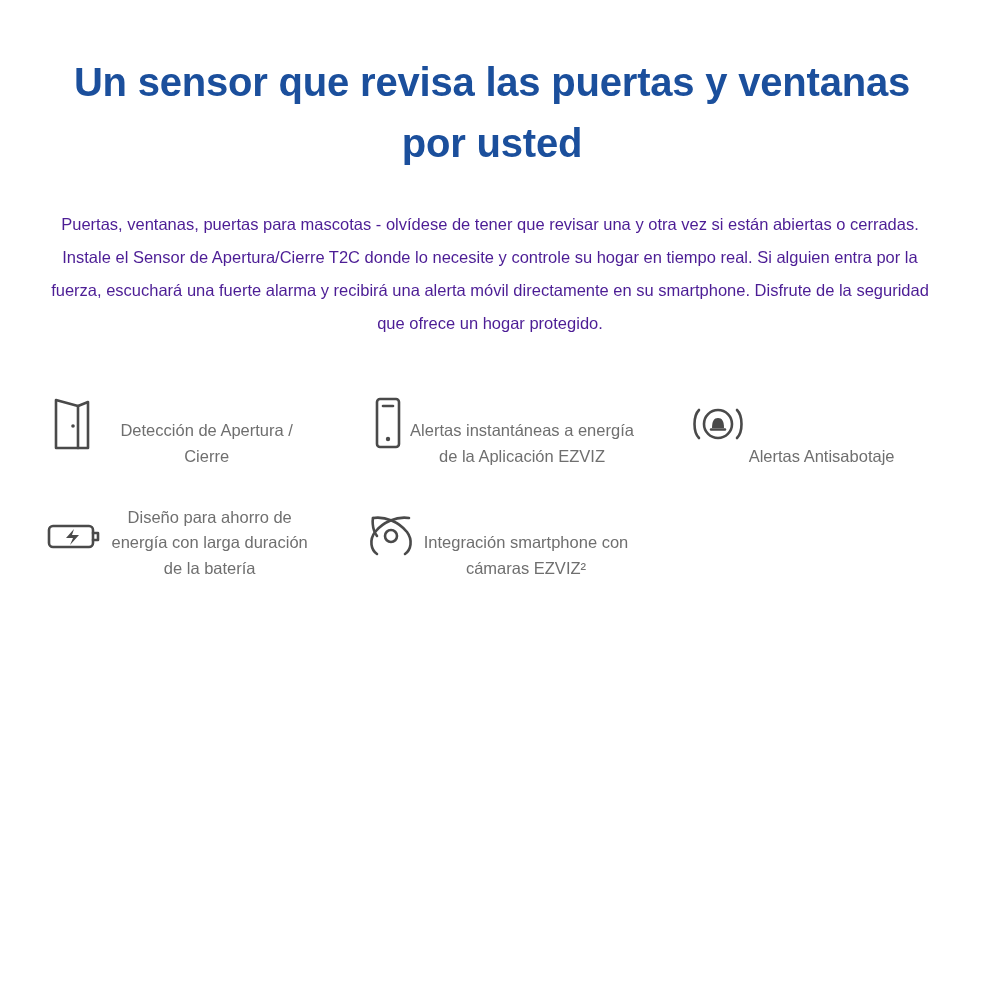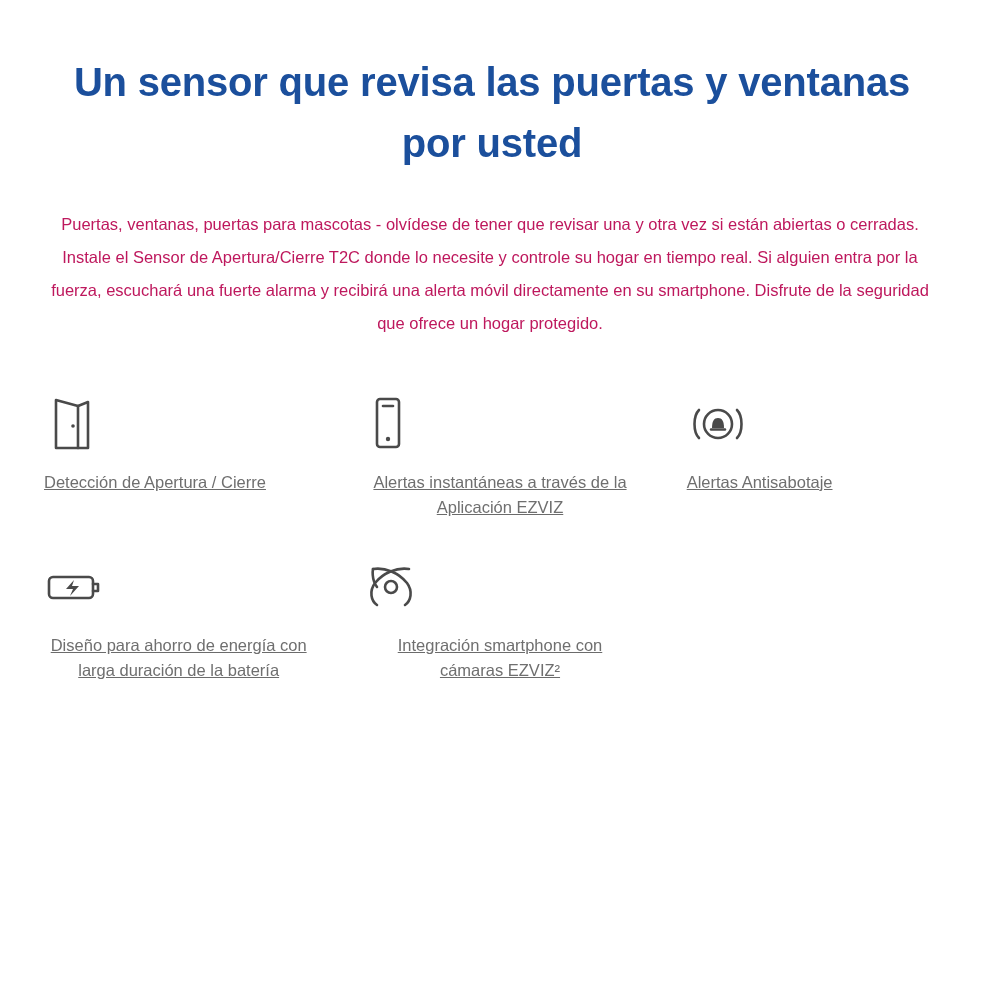--- a/index.html
+++ b/index.html
@@ -27,40 +27,39 @@
     color: #1b4f9c;
     font-size: 40px;
     line-height: 1.52;
     font-weight: bold;
     letter-spacing: -0.2px;
   }
   .intro {
     margin: 0;
     padding: 34px 60px 0 40px;
     text-align: center;
-    color: #be185d;
+    color: #4c1d95;
     font-size: 16.5px;
     line-height: 2.0;
     font-weight: normal;
   }
   .features {
     margin: 0;
     padding: 40px 18px 0 18px;
     display: grid;
     grid-template-columns: repeat(3, 1fr);
     row-gap: 16px;
     column-gap: 0px;
   }
   .feature {
     display: flex;
-    flex-direction: column;
-    align-items: flex-start;
+    flex-direction: row;
+    align-items: flex-end;
     padding: 12px 26px 6px 26px;
     box-sizing: border-box;
-    text-decoration: underline;
   }
   .feature-icon {
     height: 64px;
     display: flex;
     align-items: center;
     justify-content: center;
     margin-bottom: 14px;
   }
   .feature-icon svg {
     display: block;
@@ -95,21 +94,21 @@
     </div>
 
     <div class="feature">
       <div class="feature-icon">
         <svg width="44" height="60" viewBox="0 0 44 60" fill="none" stroke="#4a4a4a" stroke-width="2.6" stroke-linejoin="round" stroke-linecap="round">
           <rect x="12" y="5" width="22" height="48" rx="3"></rect>
           <line x1="18" y1="12" x2="28" y2="12"></line>
           <circle cx="23" cy="45" r="2.2" fill="#4a4a4a" stroke="none"></circle>
         </svg>
       </div>
-      <div class="feature-label">Alertas instantáneas a través de la Aplicación EZVIZ</div>
+      <div class="feature-label">Alertas instantáneas a energía de la Aplicación EZVIZ</div>
     </div>
 
     <div class="feature">
       <div class="feature-icon">
         <svg width="62" height="58" viewBox="0 0 62 58" fill="none" stroke="#4a4a4a" stroke-width="2.6" stroke-linejoin="round" stroke-linecap="round">
           <circle cx="31" cy="29" r="14"></circle>
           <path d="M25 33 C25 26 27 23 31 23 C35 23 37 26 37 33 Z" fill="#4a4a4a" stroke="none"></path>
           <line x1="24" y1="34.5" x2="38" y2="34.5" stroke-width="2.4"></line>
           <path d="M12 15 C6 21 6 37 12 43"></path>
           <path d="M50 15 C56 21 56 37 50 43"></path>

